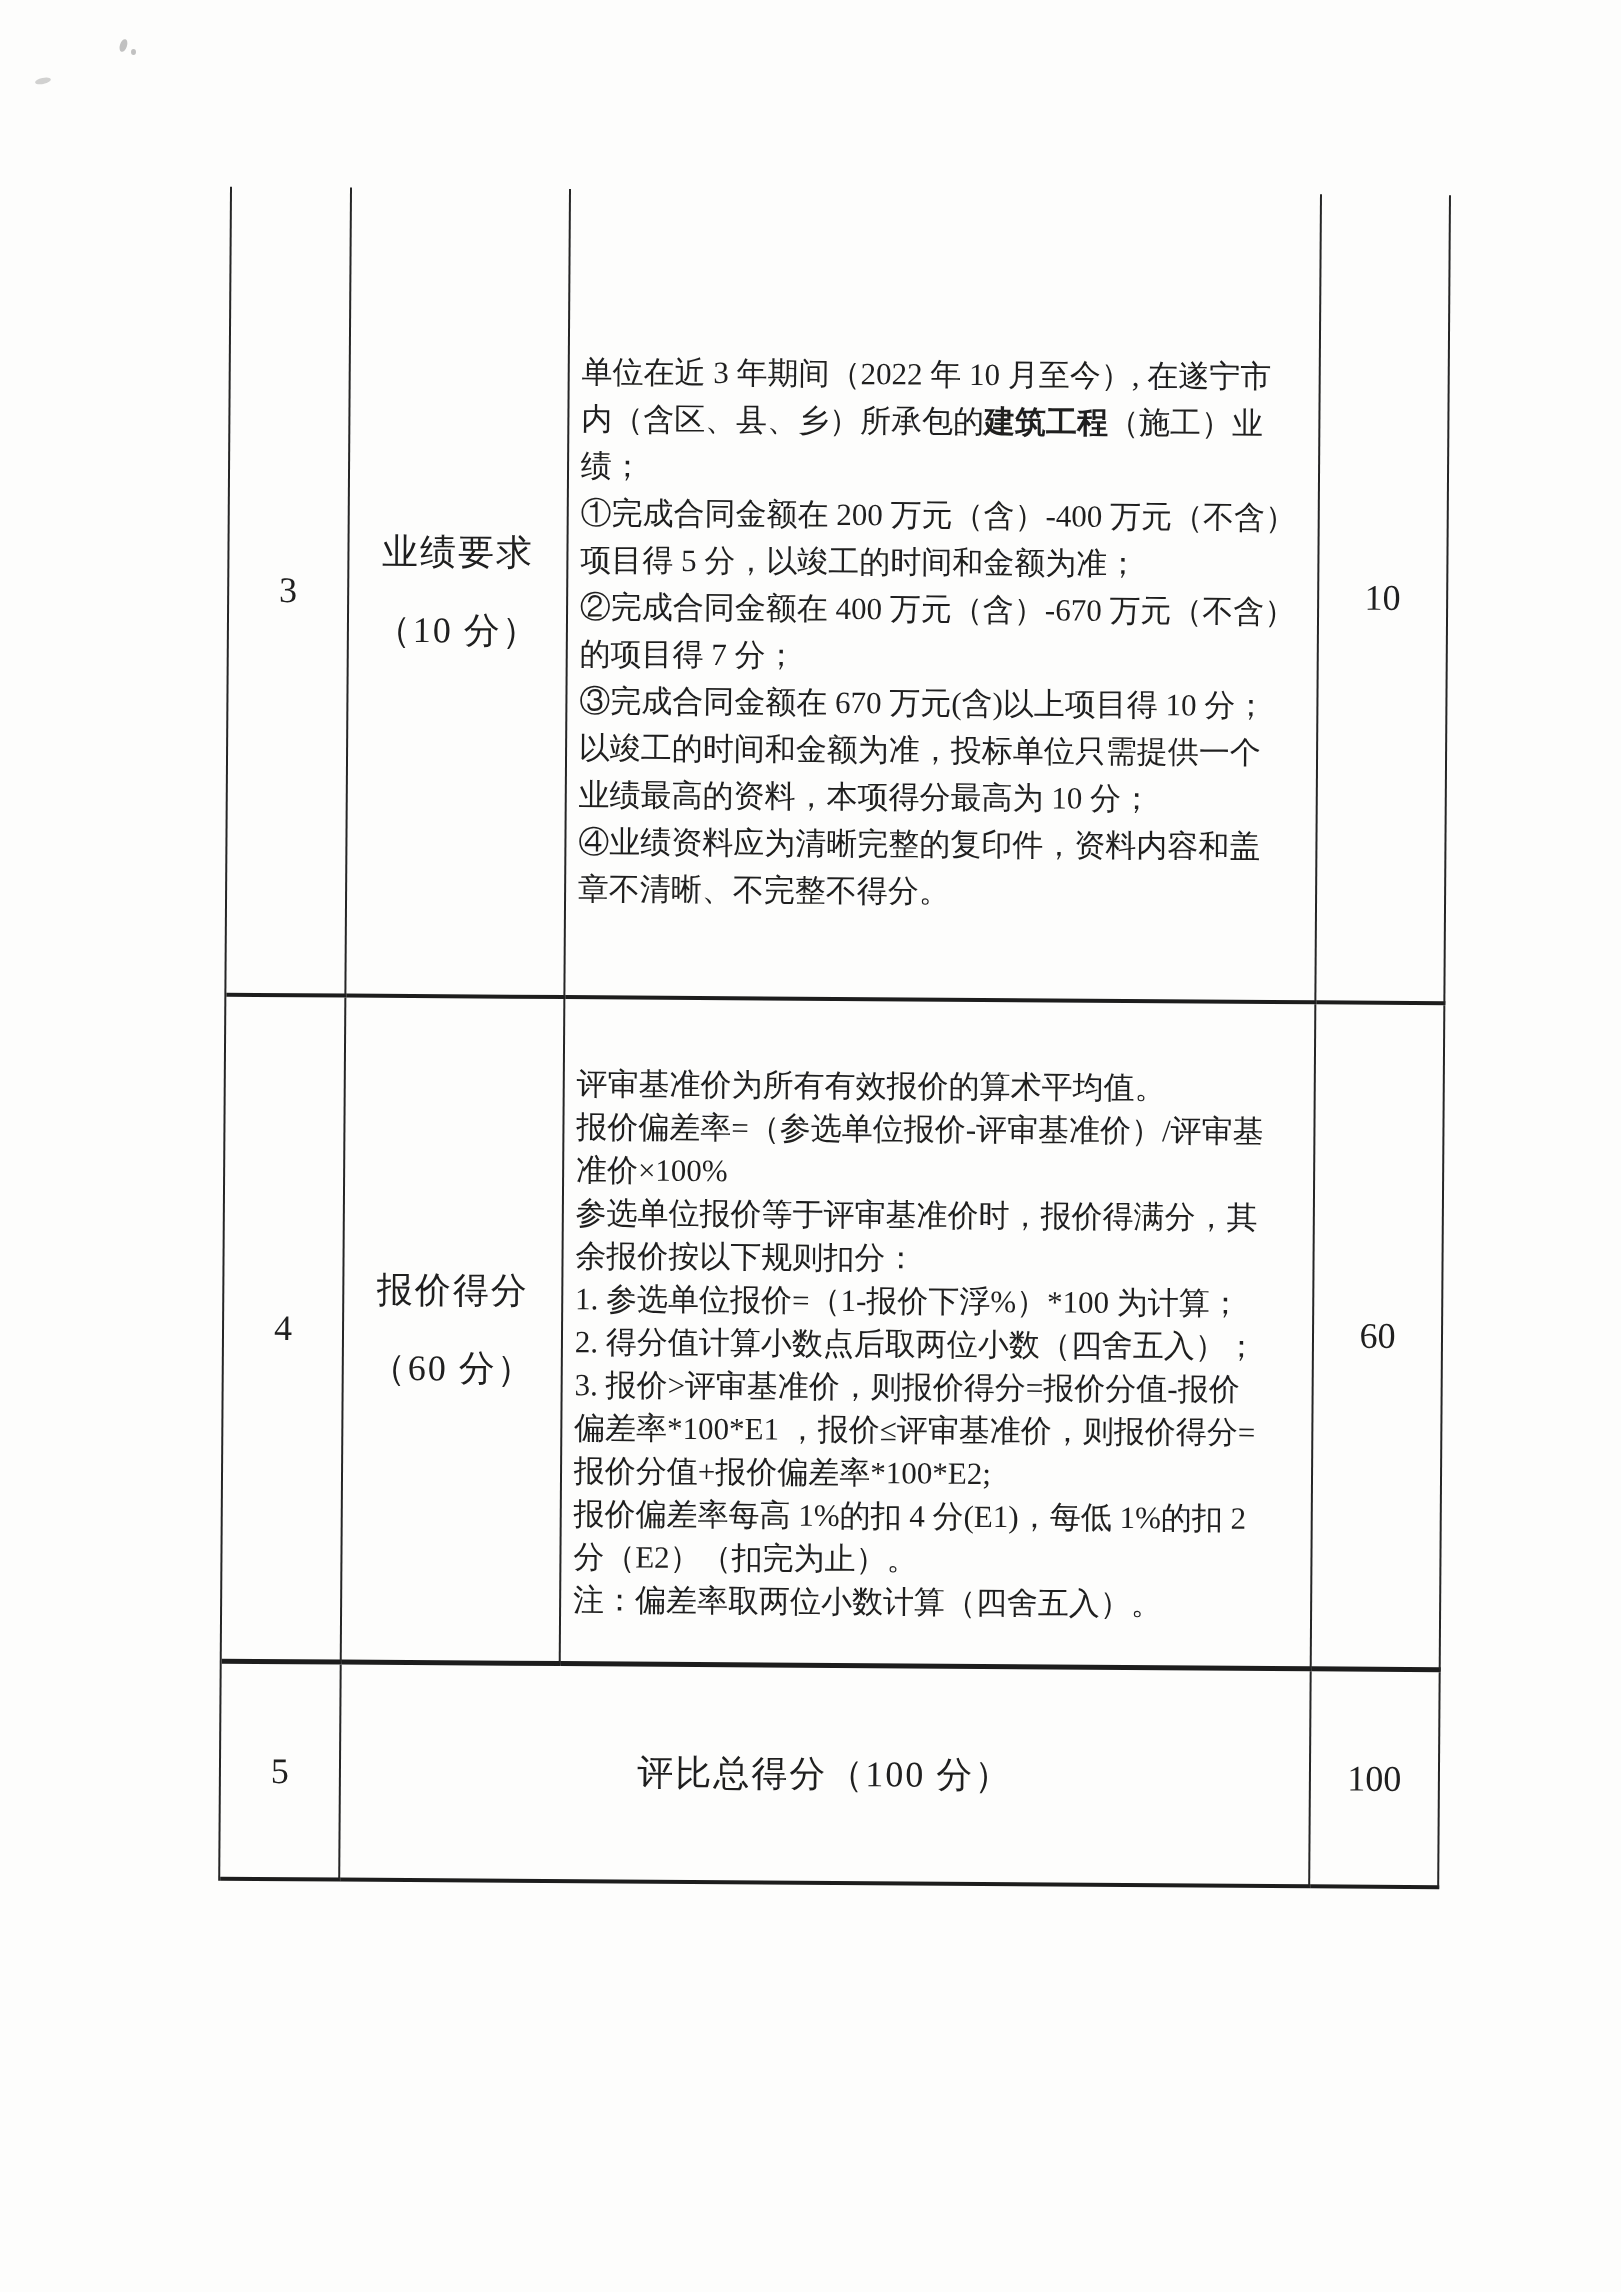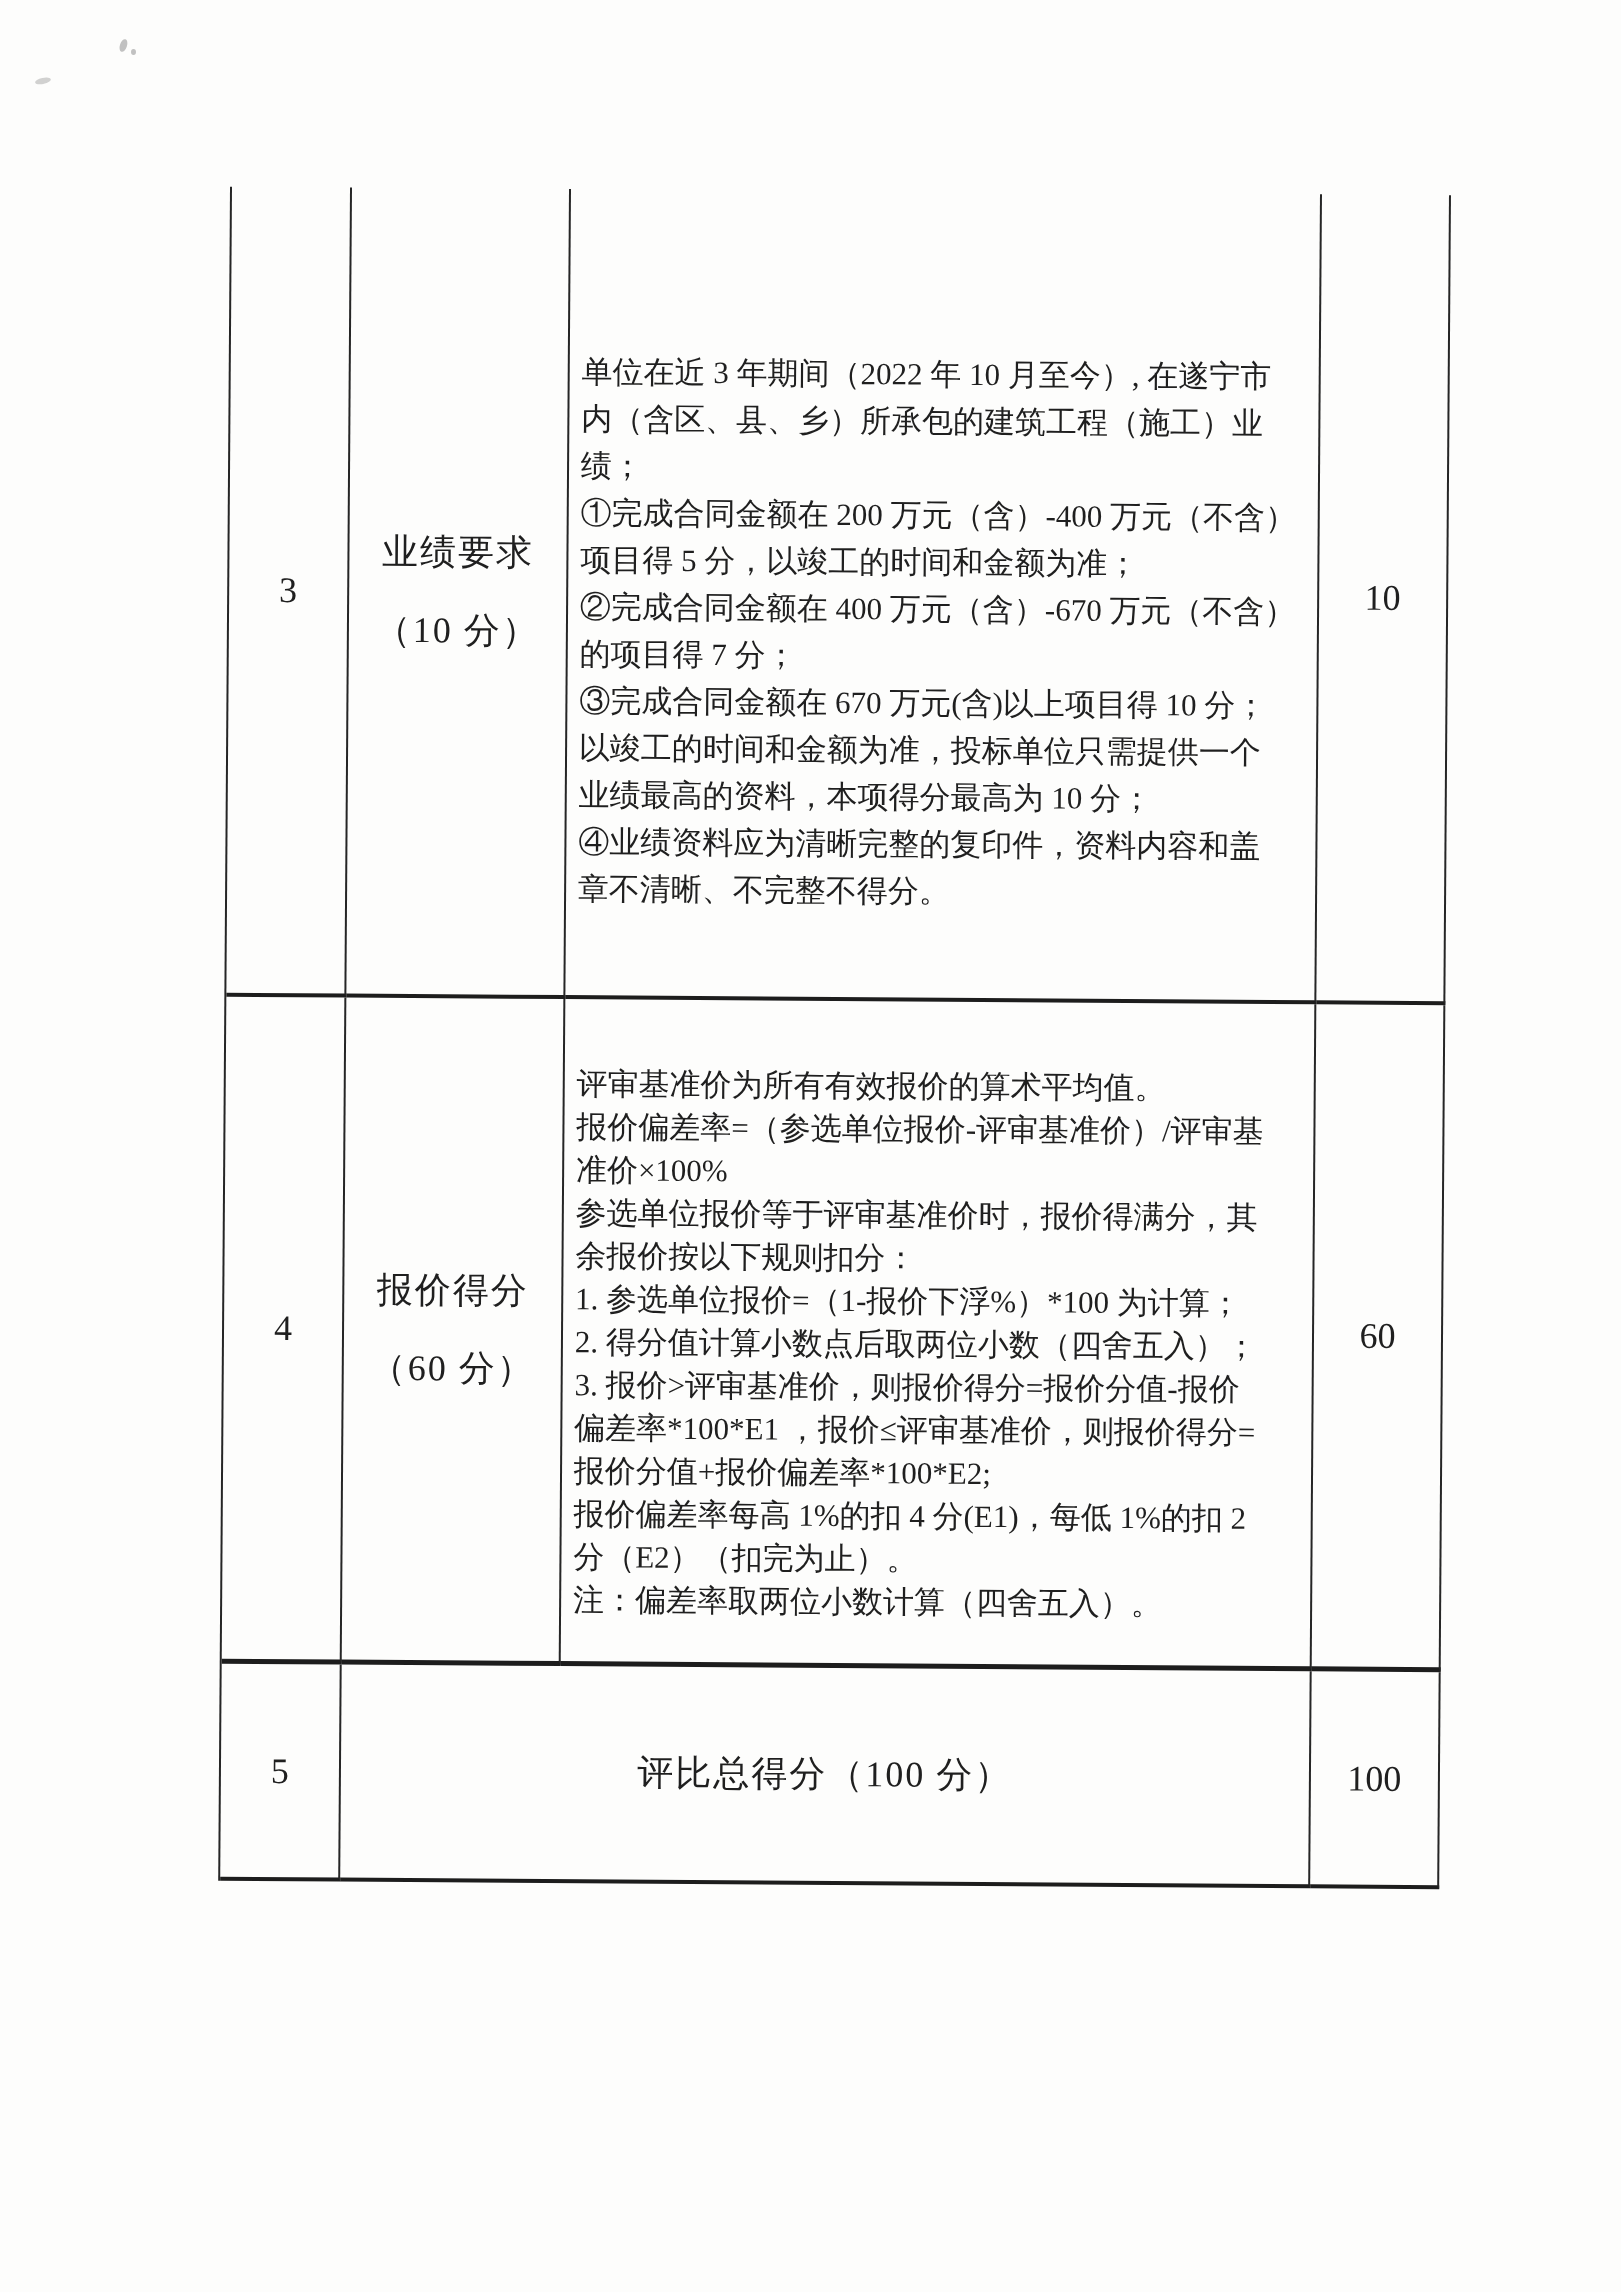--- a/index.html
+++ b/index.html
@@ -42,21 +42,21 @@
     display:flex;flex-direction:column;align-items:center;justify-content:center;
     font-size:36px;line-height:78px;letter-spacing:2px;text-align:center;
   }
   .desc{
     font-size:31px;
     white-space:pre-line;
     text-align:left;
   }
   .d1{line-height:47px;padding:159px 7.8px 0 11.8px;}
   .d2{line-height:43px;padding:63px 7.8px 0 11.8px;}
-  .bold-run{font-weight:normal;}
+  .bold-run{font-weight:bold;}
   .total{
     display:flex;align-items:center;justify-content:center;
     font-size:36px;letter-spacing:2px;
   }
 </style>
 </head>
 <body>
 
 <div class="page">
 

